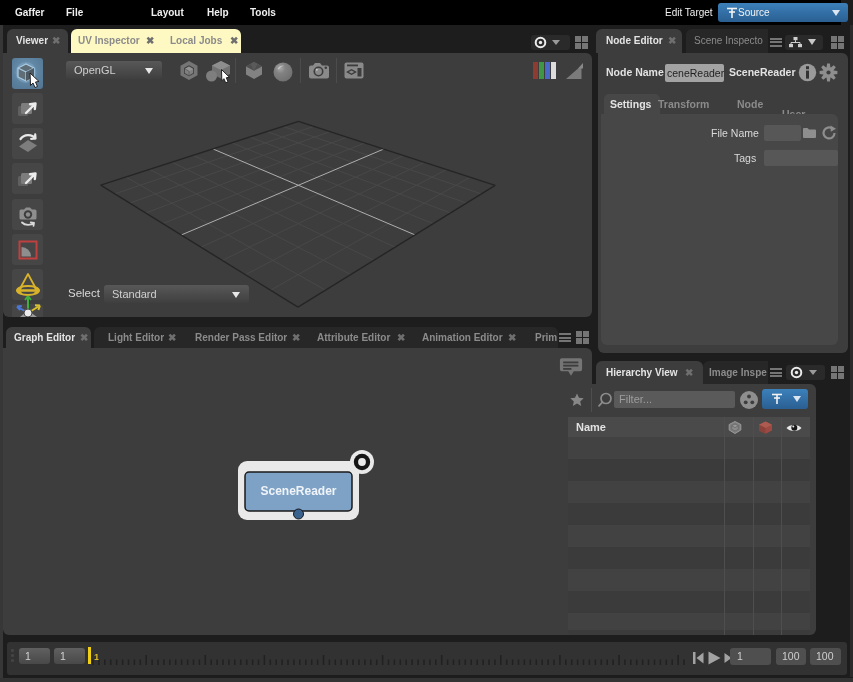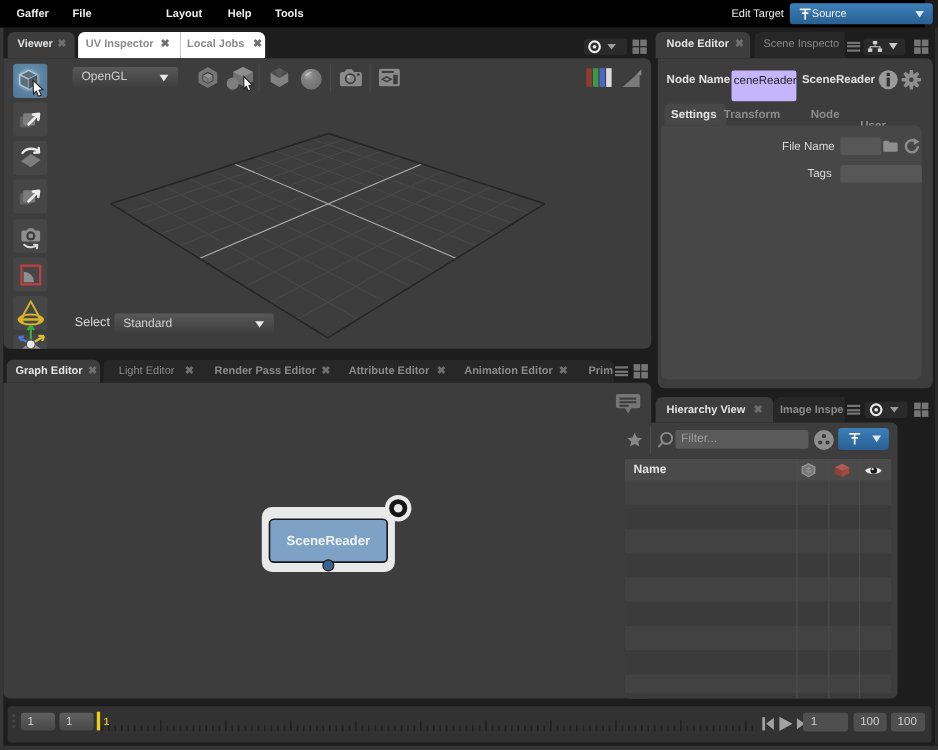--- a/index.html
+++ b/index.html
@@ -12,21 +12,21 @@
   #menubar { position:absolute; left:0; top:0; width:841px; height:25px; background:#000; }
   #menubar .mi { position:absolute; top:0; height:25px; line-height:25px; color:#f0f0f0;
      font-size:10px; font-weight:bold; }
 
   .bluebtn { position:absolute; border-radius:3px;
      background:linear-gradient(#3c80ba,#2a5f92); }
 
   
   .tab { position:absolute; height:24px; border-radius:6px 6px 0 0; }
   .tab.sel { background:#3d3d3d; }
-  .tab.uns { background:#ffffff; }
+  .tab.uns { background:#fef9c3; }
   .tab span.lbl { position:absolute; top:0; line-height:24px; font-size:10px; font-weight:bold; }
   .tab.sel span.lbl { color:#e4e4e4; }
   .tab.uns span.lbl { color:#8b8b8b; }
   .xx { position:absolute; top:0; line-height:24px; font-size:10px; font-weight:bold; color:#6f6f6f; }
 
   .panel { position:absolute; background:#3d3d3d; border-radius:6px; }
 
   .ddown { position:absolute; height:18px; border-radius:3px;
      background:linear-gradient(#585858,#3f3f3f);
      color:#d0d0d0; font-size:11px; line-height:18px; }
@@ -258,21 +258,21 @@
   <span class="abs" style="left:68px; top:287px; font-size:11.5px; color:#d8d8d8;">Select</span>
   <div class="ddown" style="left:104px; top:285px; width:145px;">
     <span style="margin-left:8px;">Standard</span><div class="tri" style="right:9px;"></div>
   </div>
 
   <div class="tab sel" style="left:6px; top:327px; width:85px; height:21px;">
     <span class="lbl" style="left:8px; line-height:21px;">Graph Editor</span>
       <span class="xx" style="left:74px; line-height:21px;">✖</span>
   </div>
   <div class="abs" style="left:94px; top:327px; width:464px; height:21px; background:#272727; border-radius:6px 6px 0 0;"></div>
-  <span class="abs" style="left:108px; top:327px; line-height:21px; font-size:10px; font-weight:normal; color:#8b8b8b;">Light Editor</span>
+  <span class="abs" style="left:108px; top:327px; line-height:21px; font-size:10px; font-weight:bold; color:#8b8b8b;">Light Editor</span>
   <span class="xx" style="left:168px; top:327px; line-height:21px;">✖</span>
   <span class="abs" style="left:195px; top:327px; line-height:21px; font-size:10px; font-weight:bold; color:#8b8b8b;">Render Pass Editor</span>
   <span class="xx" style="left:292px; top:327px; line-height:21px;">✖</span>
   <span class="abs" style="left:317px; top:327px; line-height:21px; font-size:10px; font-weight:bold; color:#8b8b8b;">Attribute Editor</span>
   <span class="xx" style="left:397px; top:327px; line-height:21px;">✖</span>
   <span class="abs" style="left:422px; top:327px; line-height:21px; font-size:10px; font-weight:bold; color:#8b8b8b;">Animation Editor</span>
   <span class="xx" style="left:508px; top:327px; line-height:21px;">✖</span>
   <span class="abs" style="left:535px; top:327px; line-height:21px; font-size:10px; font-weight:bold; color:#8b8b8b;">Prim</span>
   <div class="burger" style="left:559px; top:333px;">
       <i></i>
@@ -328,21 +328,21 @@
   <div class="gridicon" style="left:831px; top:36px;">
       <i></i>
       <i></i>
       <i></i>
       <i></i>
     </div>
 
   <div class="panel" style="left:598px; top:53px; width:250px; height:300px; border-top-left-radius:0;">
 
     <span class="abs" style="left:8px; top:13px; font-size:10.5px; font-weight:bold; color:#e2e2e2;">Node Name</span>
-    <div class="field" style="left:67px; top:11px; width:59px; height:28px; background:#c4b5fd;">
+    <div class="field" style="left:67px; top:11px; width:59px; height:18px; background:#a3a3a3;">
       <span class="abs" style="left:2px; top:0; line-height:18px; font-size:10.5px; color:#1f1f1f;">ceneReader</span>
     </div>
     <span class="abs" style="left:131px; top:13px; font-size:10.5px; font-weight:bold; color:#e2e2e2;">SceneReader</span>
     <svg class="abs" style="left:200px; top:10px;" width="19" height="19" viewBox="0 0 19 19">
       <circle cx="9.5" cy="9.5" r="8.7" fill="#9a9a9a"></circle>
       <rect x="8" y="3.2" width="3" height="3" fill="#333"></rect>
       <rect x="8" y="7.6" width="3" height="8" fill="#333"></rect>
     </svg>
     <svg class="abs" style="left:221px; top:10px;" width="19" height="19" viewBox="0 0 19 19">
       <path d="M14.76 7.58 L18.39 8.09 L18.39 10.91 L14.76 11.42 L14.58 11.87 L16.78 14.79 L14.79 16.78 L11.87 14.58 L11.42 14.76 L10.91 18.39 L8.09 18.39 L7.58 14.76 L7.13 14.58 L4.21 16.78 L2.22 14.79 L4.42 11.87 L4.24 11.42 L0.61 10.91 L0.61 8.09 L4.24 7.58 L4.42 7.13 L2.22 4.21 L4.21 2.22 L7.13 4.42 L7.58 4.24 L8.09 0.61 L10.91 0.61 L11.42 4.24 L11.87 4.42 L14.79 2.22 L16.78 4.21 L14.58 7.13 Z" fill="#8e8e8e"></path>

